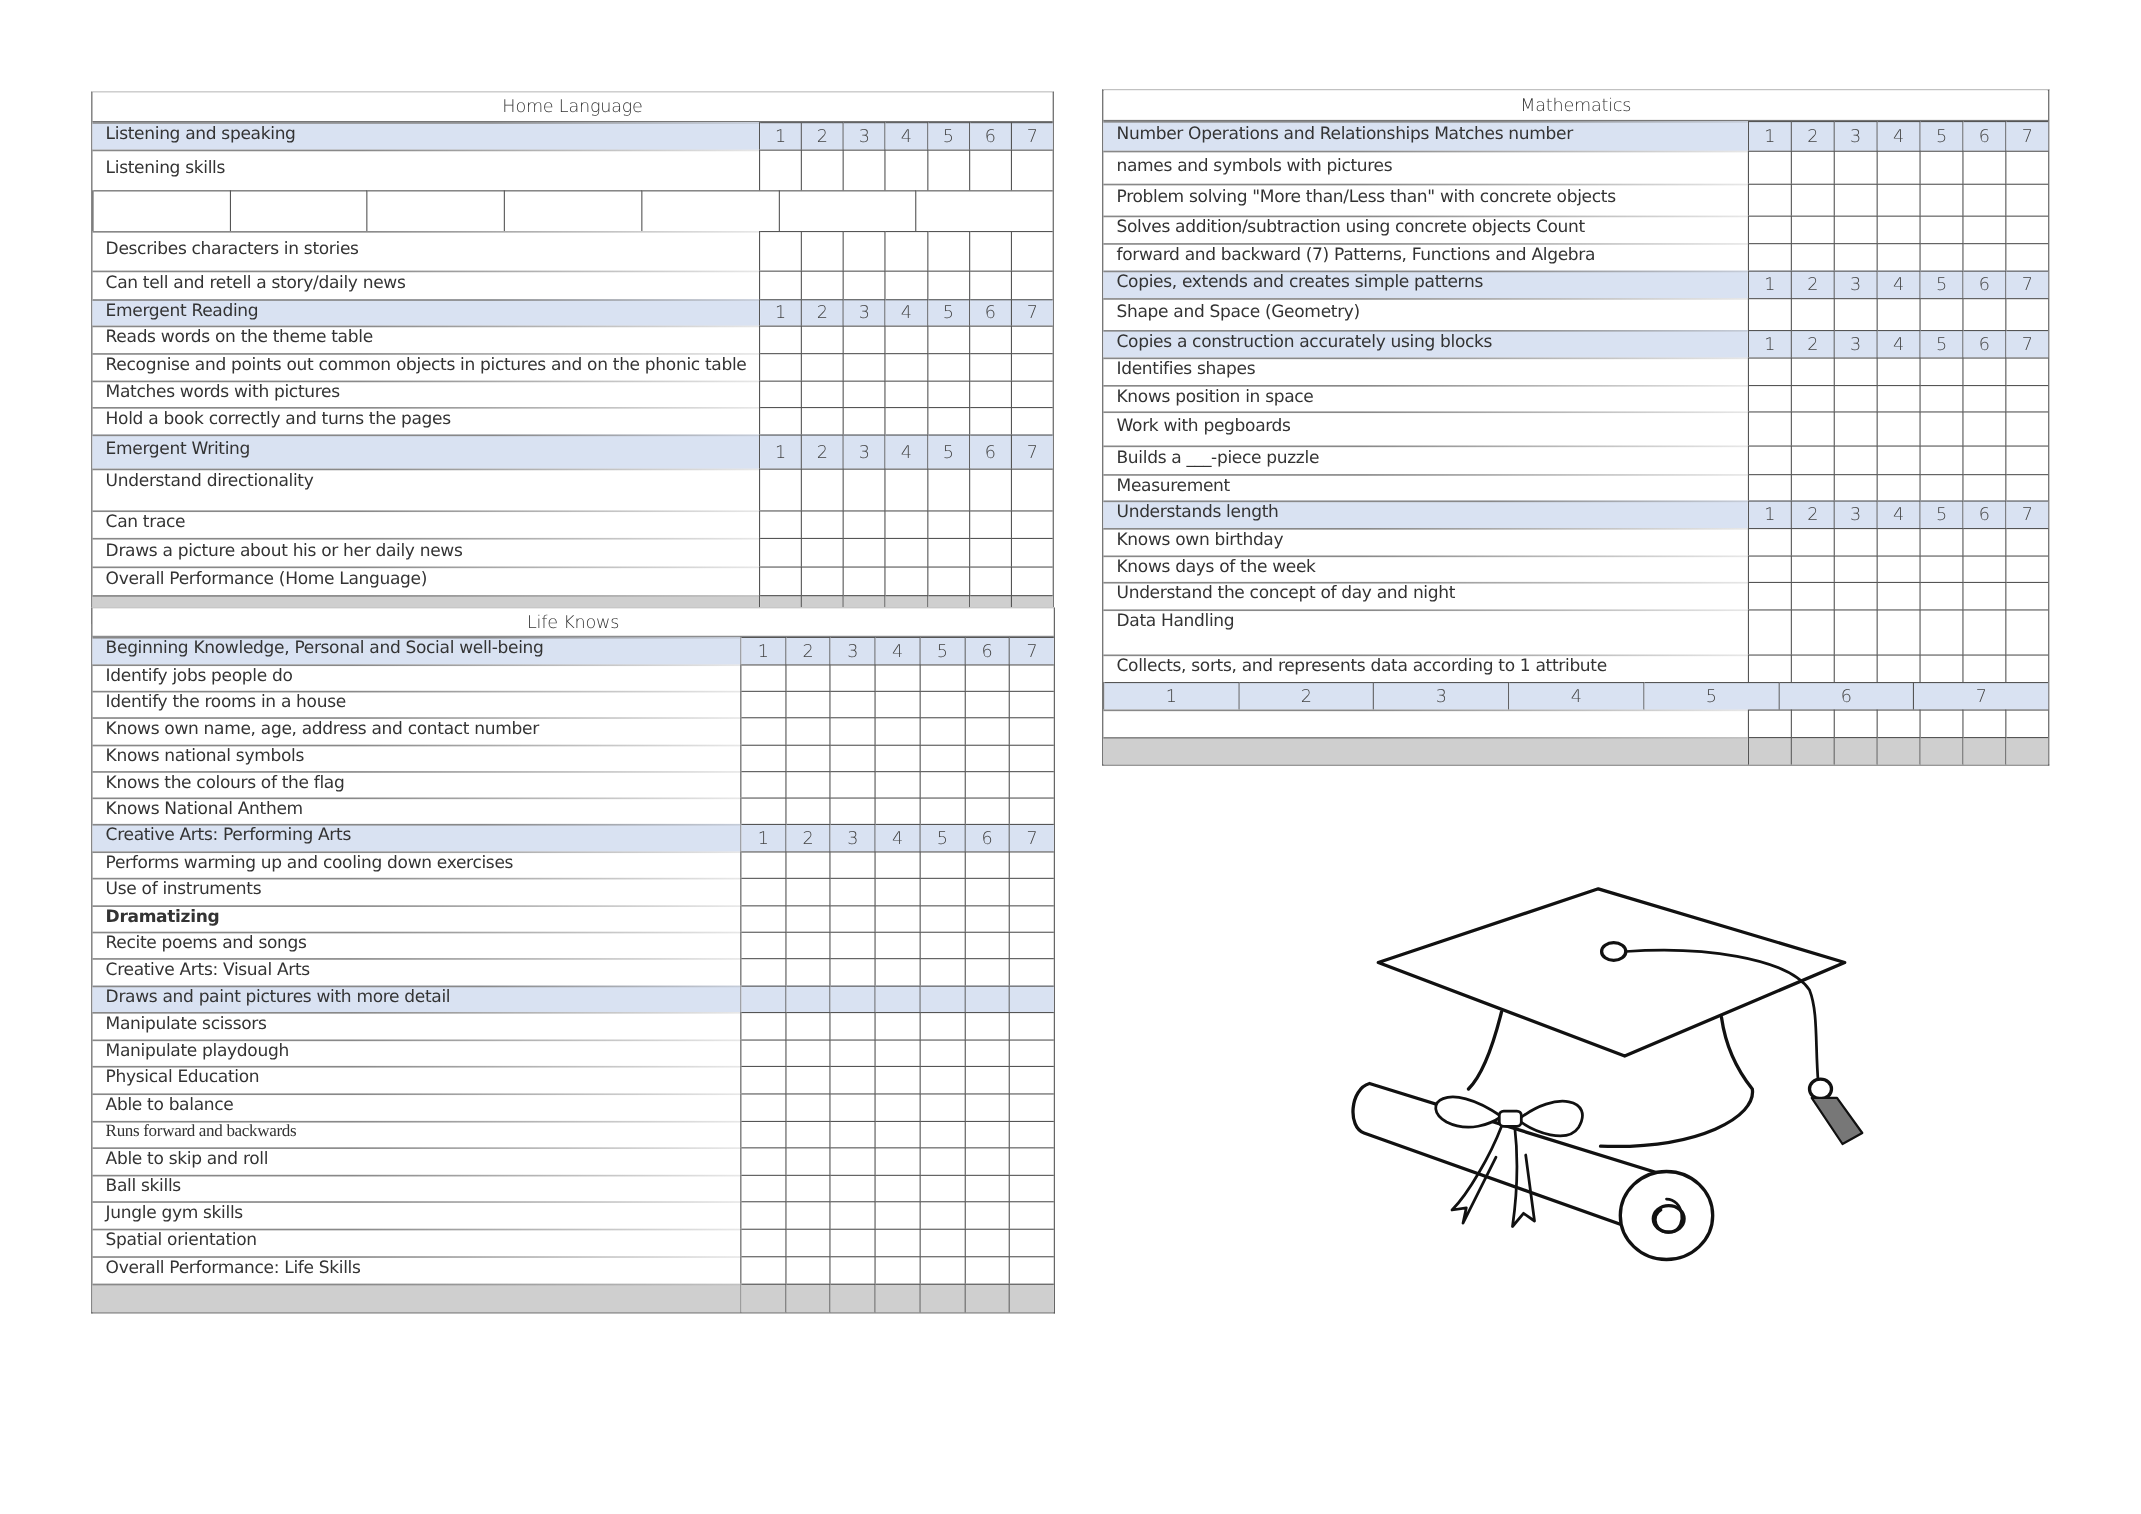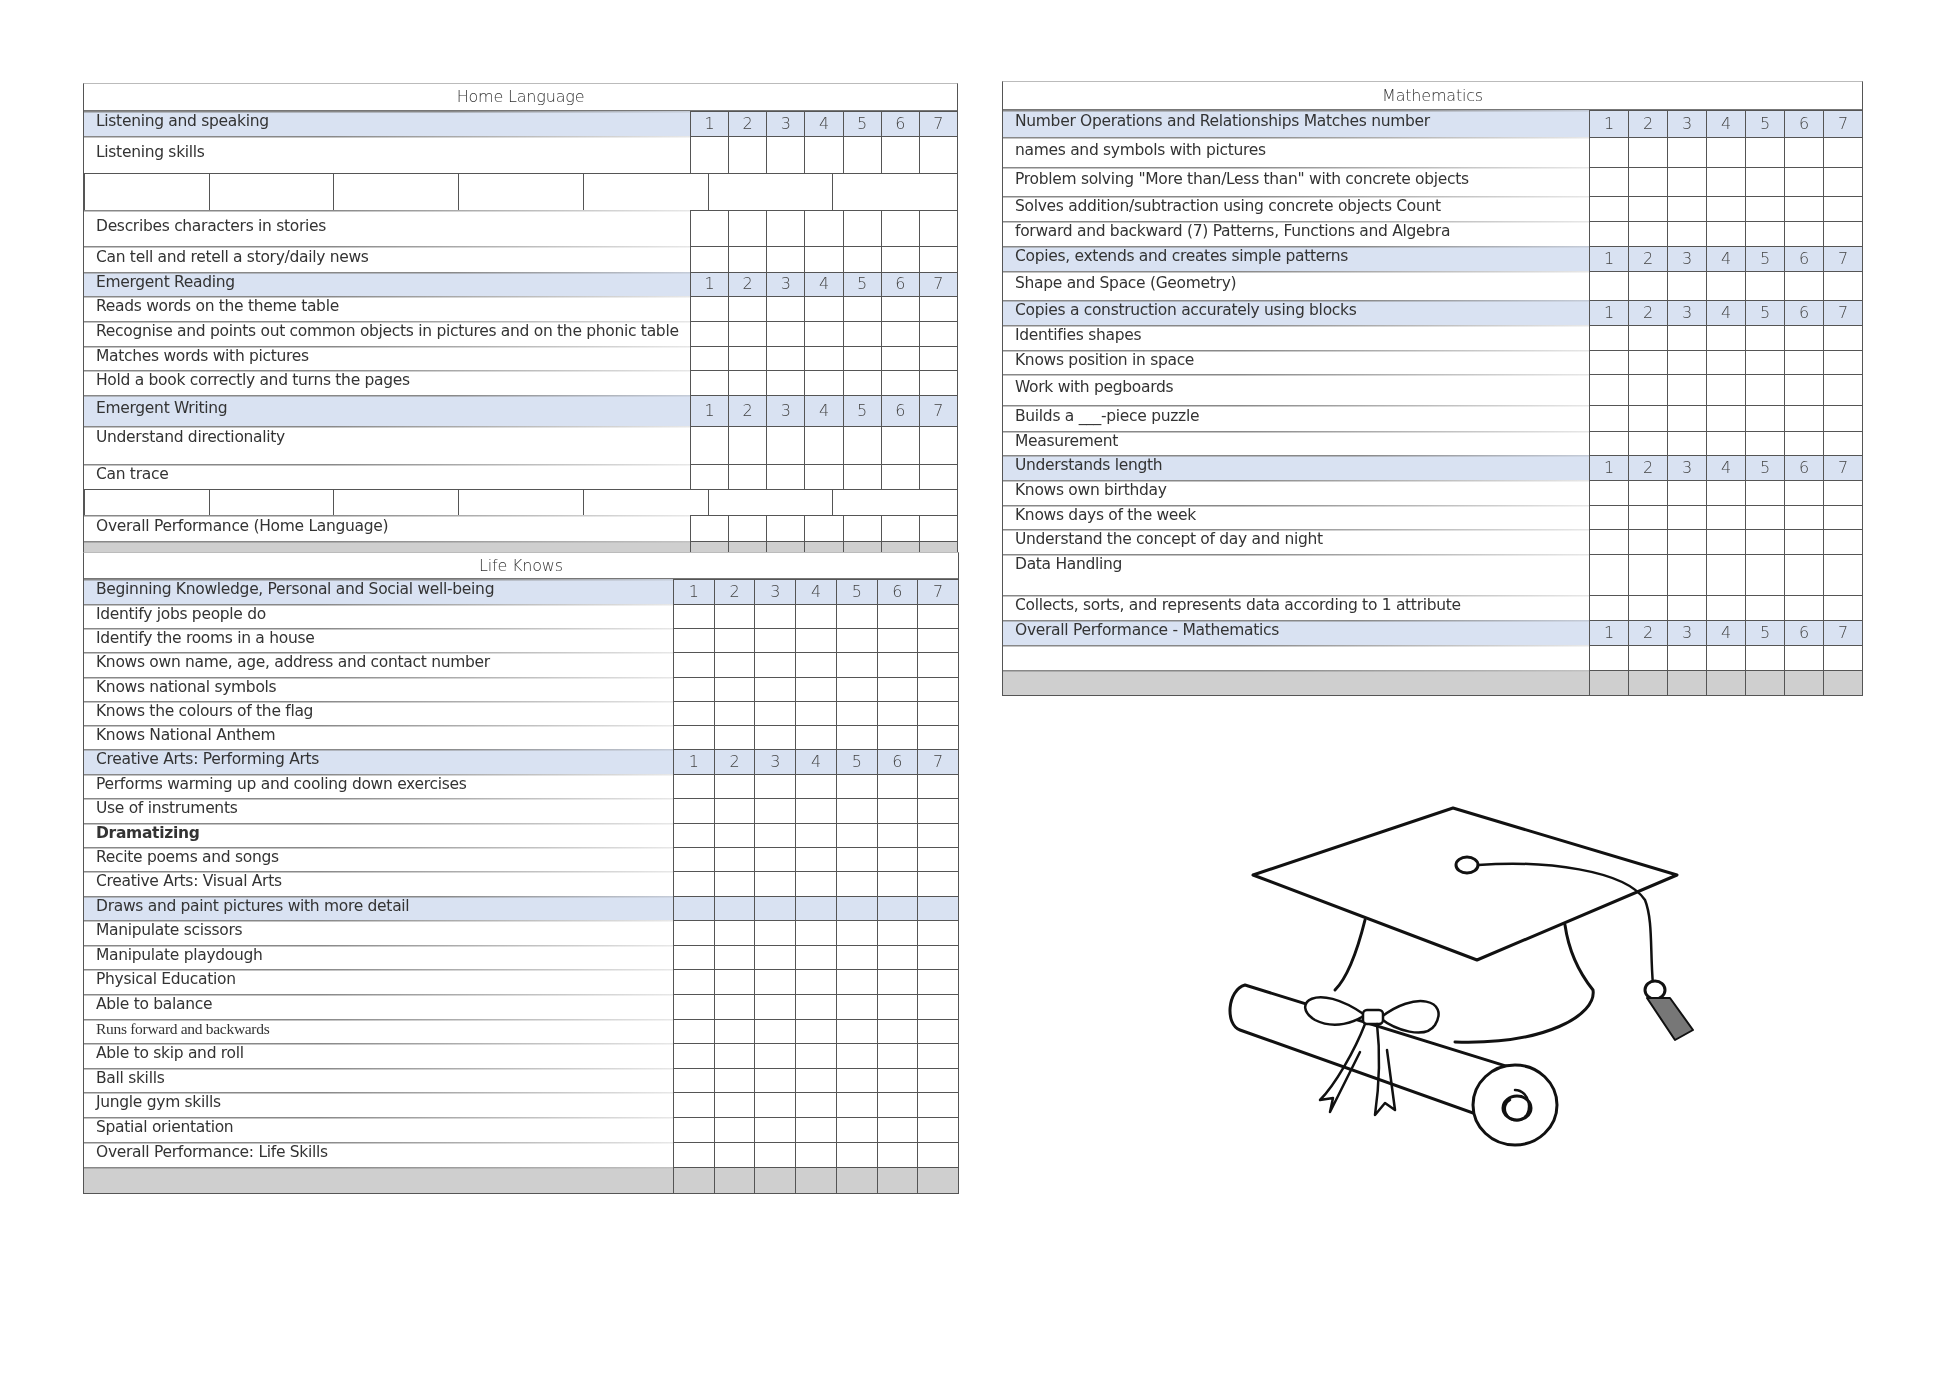--- a/index.html
+++ b/index.html
@@ -180,20 +180,21 @@
           <div class="cell" style="flex: 1 1 0%; line-height: 23px;"></div>
           <div class="cell" style="flex: 1 1 0%; line-height: 23px;"></div>
           <div class="cell" style="flex: 1 1 0%; line-height: 23px;"></div>
           <div class="cell" style="flex: 1 1 0%; line-height: 23px;"></div>
           <div class="cell" style="flex: 1 1 0%; line-height: 23px;"></div>
           <div class="cell" style="flex: 1 1 0%; line-height: 23px;"></div>
           <div class="cell" style="flex: 1 1 0%; line-height: 23px;"></div>
         </div>
       </div>
       <div class="row" style="height: 26px;">
+        <div class="label" style="flex: 0 0 594px; padding-top: 1.5px;">Draws a picture about his or her daily news</div>
         <div class="grid" style="flex: 1 1 0%;">
           <div class="cell" style="flex: 1 1 0%; line-height: 24px;"></div>
           <div class="cell" style="flex: 1 1 0%; line-height: 24px;"></div>
           <div class="cell" style="flex: 1 1 0%; line-height: 24px;"></div>
           <div class="cell" style="flex: 1 1 0%; line-height: 24px;"></div>
           <div class="cell" style="flex: 1 1 0%; line-height: 24px;"></div>
           <div class="cell" style="flex: 1 1 0%; line-height: 24px;"></div>
           <div class="cell" style="flex: 1 1 0%; line-height: 24px;"></div>
         </div>
       </div>
@@ -755,21 +756,20 @@
           <div class="cell" style="flex: 1 1 0%; line-height: 23px;"></div>
           <div class="cell" style="flex: 1 1 0%; line-height: 23px;"></div>
           <div class="cell" style="flex: 1 1 0%; line-height: 23px;"></div>
           <div class="cell" style="flex: 1 1 0%; line-height: 23px;"></div>
           <div class="cell" style="flex: 1 1 0%; line-height: 23px;"></div>
           <div class="cell" style="flex: 1 1 0%; line-height: 23px;"></div>
           <div class="cell" style="flex: 1 1 0%; line-height: 23px;"></div>
         </div>
       </div>
       <div class="row band" style="height: 25px;">
-        <div class="label" style="flex: 0 0 574px; padding-top: 1px;">Overall Performance - Mathematics</div>
         <div class="grid" style="flex: 1 1 0%;">
           <div class="cell" style="flex: 1 1 0%; line-height: 23px;">1</div>
           <div class="cell" style="flex: 1 1 0%; line-height: 23px;">2</div>
           <div class="cell" style="flex: 1 1 0%; line-height: 23px;">3</div>
           <div class="cell" style="flex: 1 1 0%; line-height: 23px;">4</div>
           <div class="cell" style="flex: 1 1 0%; line-height: 23px;">5</div>
           <div class="cell" style="flex: 1 1 0%; line-height: 23px;">6</div>
           <div class="cell" style="flex: 1 1 0%; line-height: 23px;">7</div>
         </div>
       </div>

